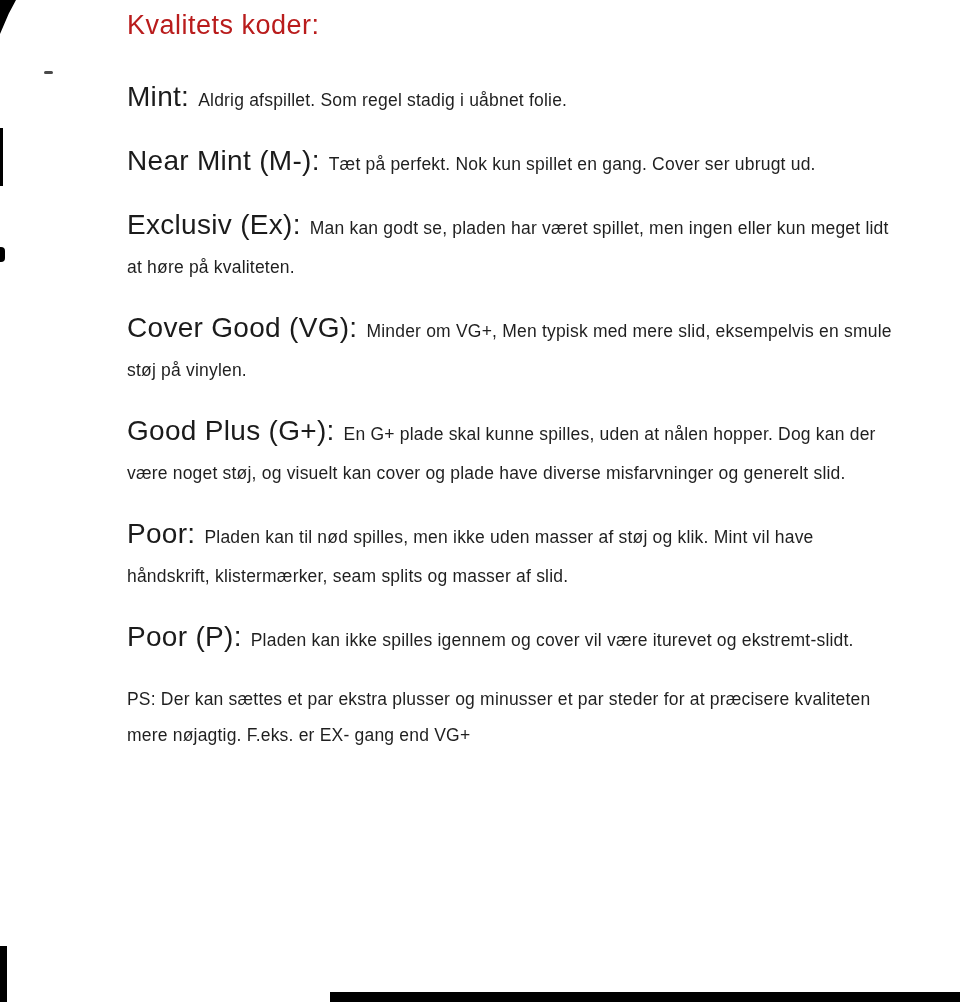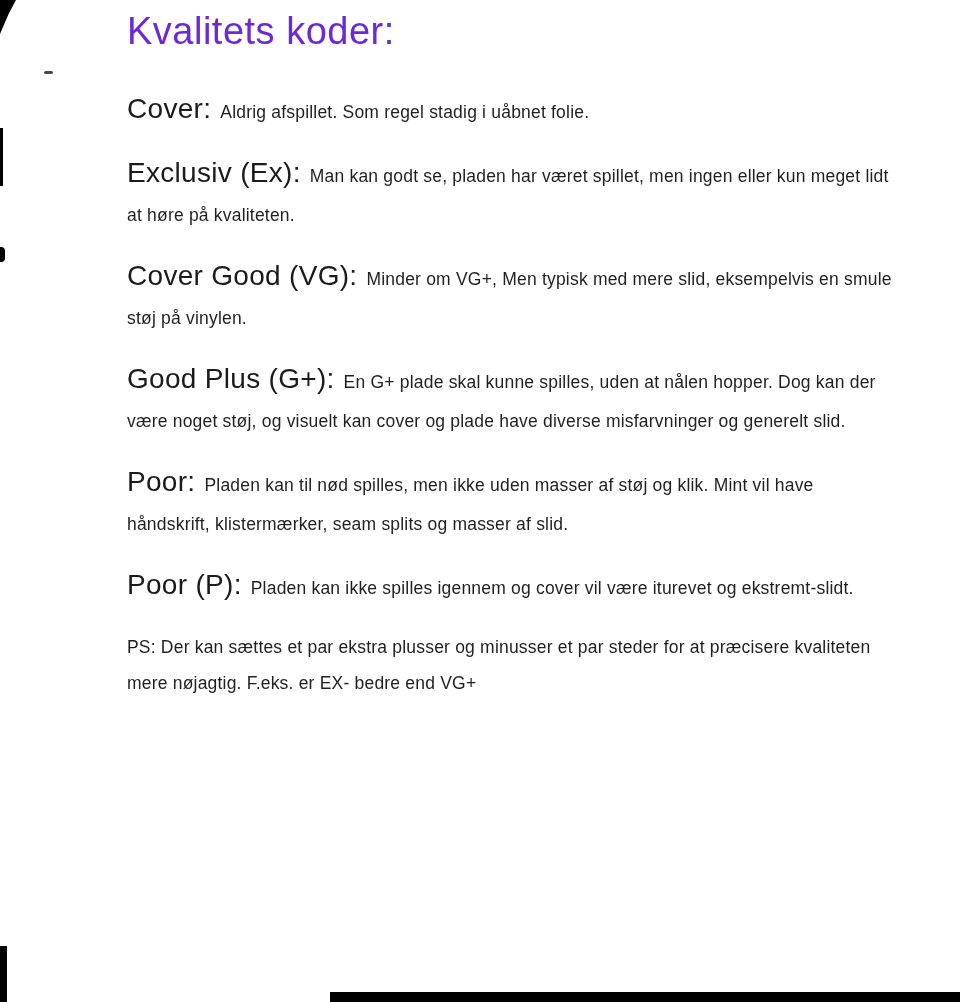--- a/index.html
+++ b/index.html
@@ -12,25 +12,25 @@
     height: 1002px;
     position: relative;
     overflow: hidden;
     font-family: "Liberation Sans", sans-serif;
     color: #1d1d1d;
   }
   .page {
     padding: 10px 66px 0 127px;
   }
   .title {
-    font-size: 38px;
+    font-size: 27px;
     font-weight: 400;
     letter-spacing: 0.5px;
     margin: 0 0 36px 0;
-    color: #6d28d9;
+    color: #b91c1c;
   }
   .entry {
     margin: 0 0 21px 0;
     font-size: 17.5px;
     line-height: 39px;
     letter-spacing: 0.2px;
   }
   .term {
     font-size: 28px;
     font-weight: 400;
@@ -92,23 +92,26 @@
 <div class="artifact left-bar-1"></div>
 <div class="artifact left-blob"></div>
 <div class="artifact left-bar-bottom"></div>
 <div class="artifact bottom-bar"></div>
 
 <div class="page">
 
   <h1 class="title">Kvalitets koder:</h1>
 
   <p class="entry">
-    <span class="term">Cover:</span><span class="desc">Aldrig afspillet. Som regel stadig i uåbnet folie.</span>
+    <span class="term">Mint:</span><span class="desc">Aldrig afspillet. Som regel stadig i uåbnet folie.</span>
   </p>
 
+  <p class="entry">
+    <span class="term">Near Mint (M-):</span><span class="desc">Tæt på perfekt. Nok kun spillet en gang. Cover ser ubrugt ud.</span>
+  </p>
 
   <p class="entry">
     <span class="term">Exclusiv (Ex):</span><span class="desc">Man kan godt se, pladen har været spillet, men ingen eller kun meget lidt at høre på kvaliteten.</span>
   </p>
 
 
   <p class="entry">
     <span class="term">Cover Good (VG):</span><span class="desc">Minder om VG+, Men typisk med mere slid, eksempelvis en smule støj på vinylen.</span>
   </p>
 
@@ -118,15 +121,15 @@
 
 
   <p class="entry">
     <span class="term">Poor:</span><span class="desc">Pladen kan til nød spilles, men ikke uden masser af støj og klik. Mint vil have håndskrift, klistermærker, seam splits og masser af slid.</span>
   </p>
 
   <p class="entry">
     <span class="term">Poor (P):</span><span class="desc">Pladen kan ikke spilles igennem og cover vil være iturevet og ekstremt-slidt.</span>
   </p>
 
-  <p class="ps">PS: Der kan sættes et par ekstra plusser og minusser et par steder for at præcisere kvaliteten mere nøjagtig. F.eks. er EX- bedre end VG+</p>
+  <p class="ps">PS: Der kan sættes et par ekstra plusser og minusser et par steder for at præcisere kvaliteten mere nøjagtig. F.eks. er EX- gang end VG+</p>
 
 </div>
 
 </body></html>

